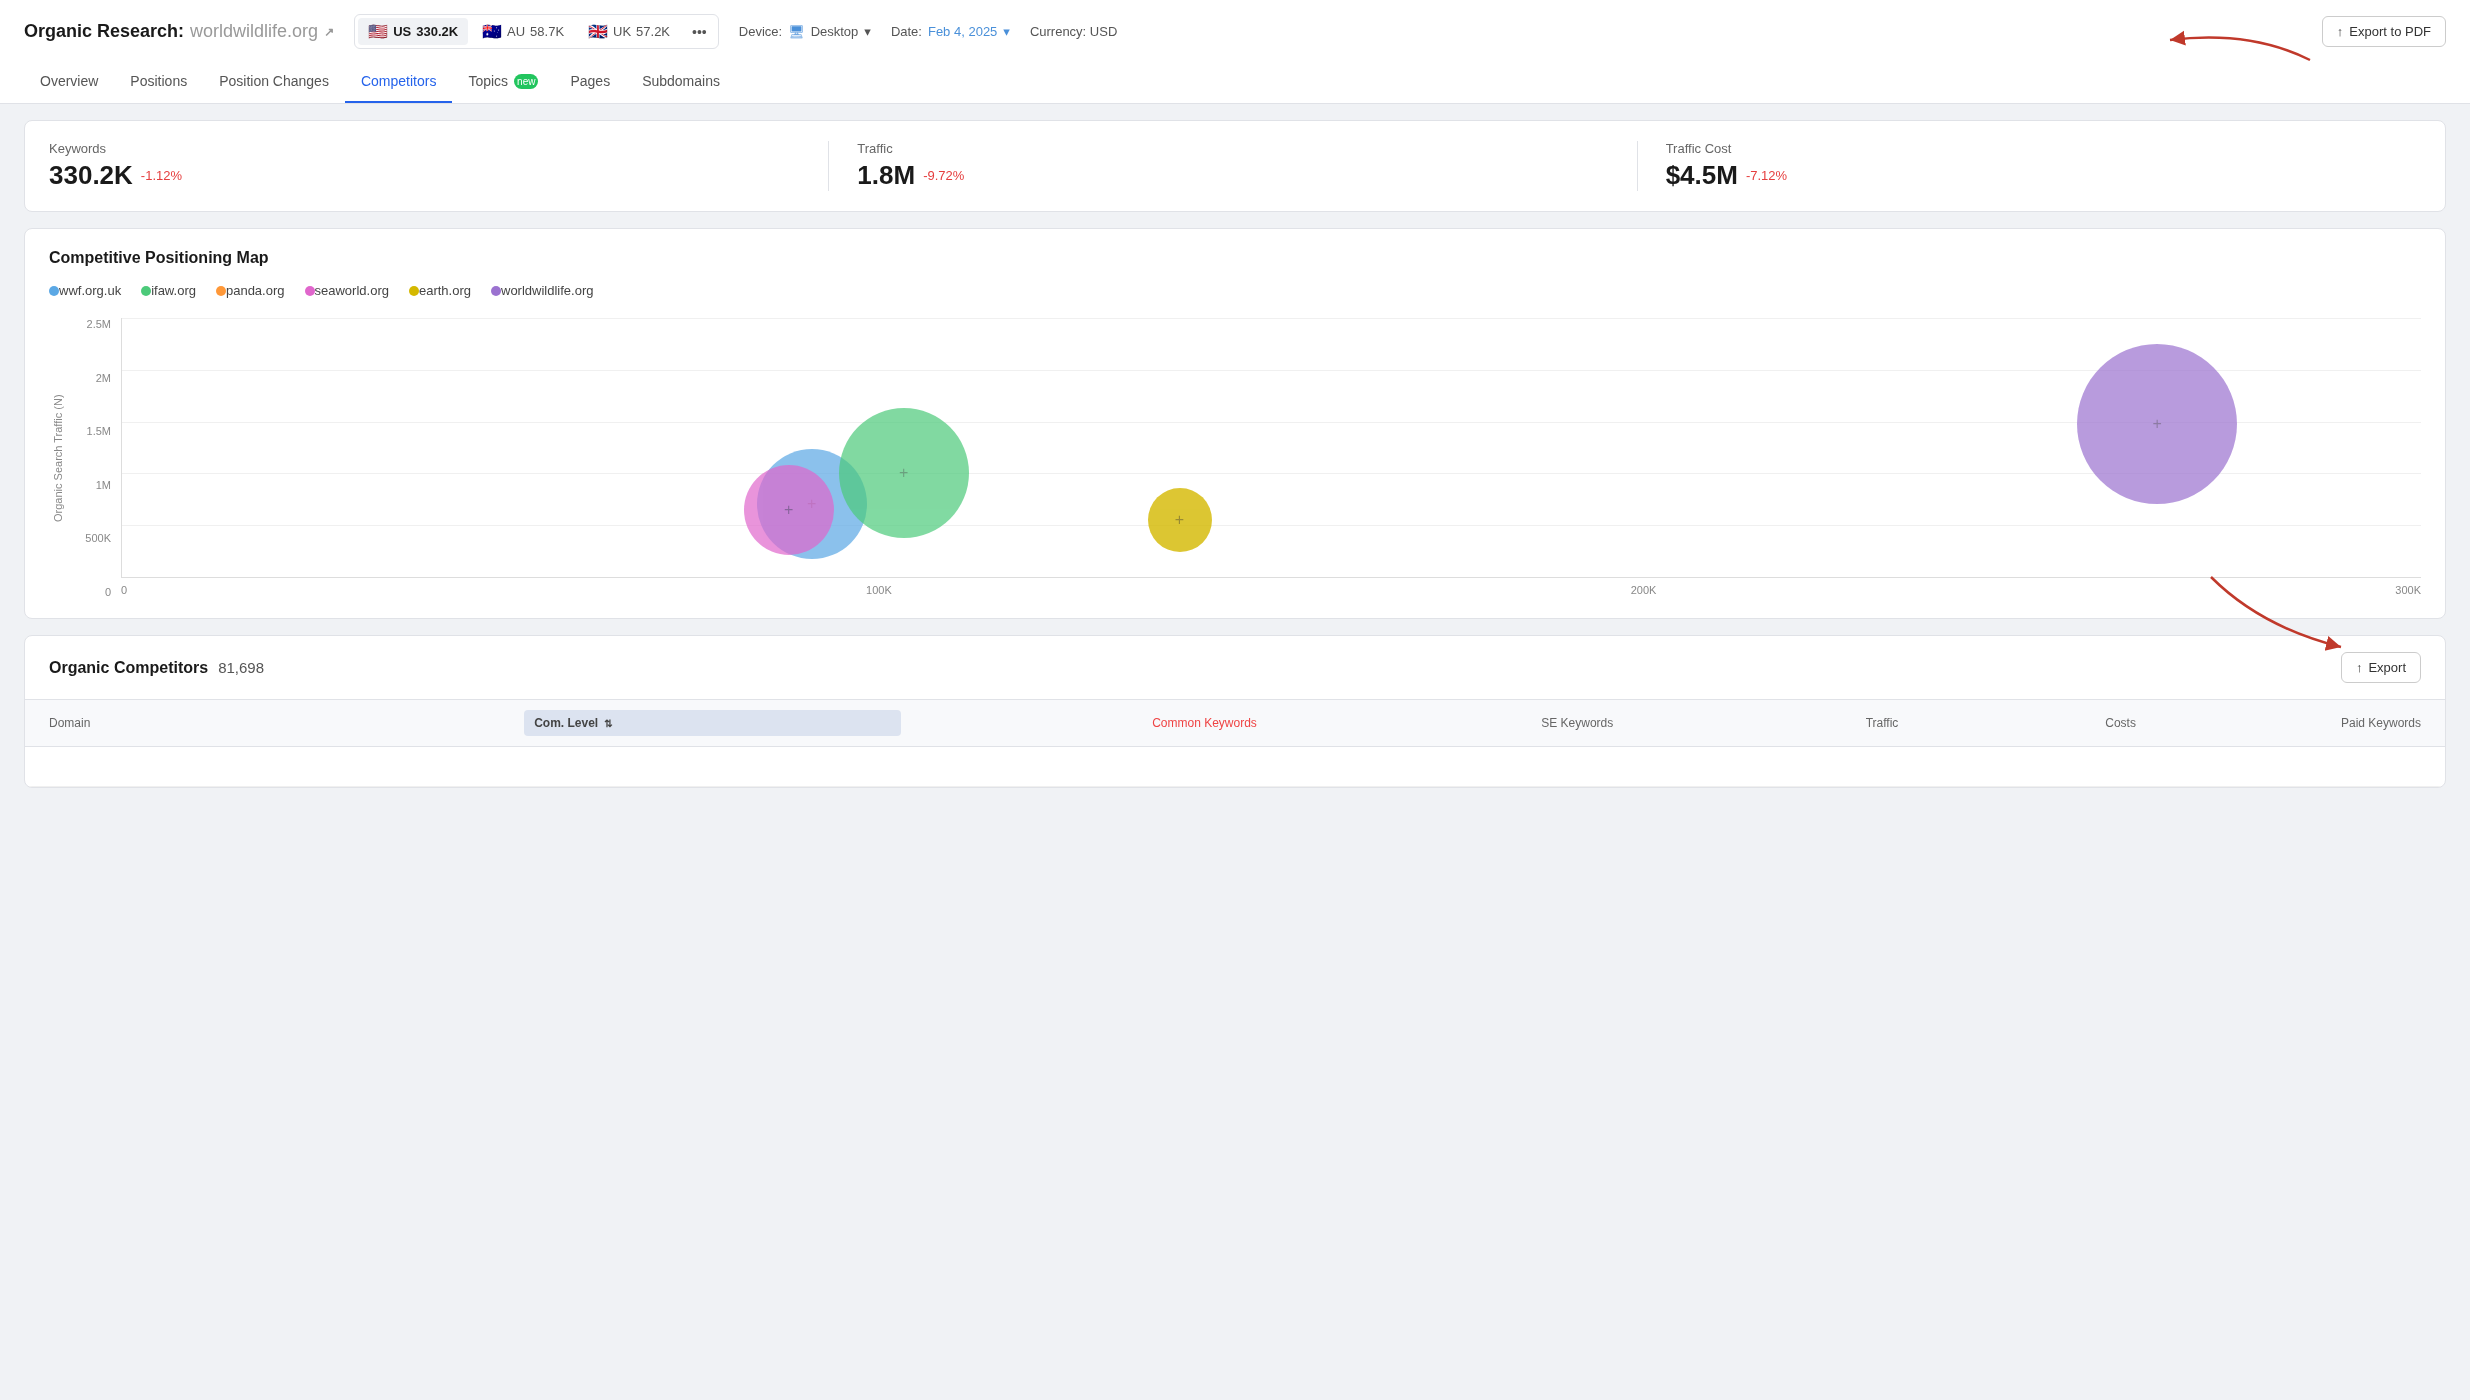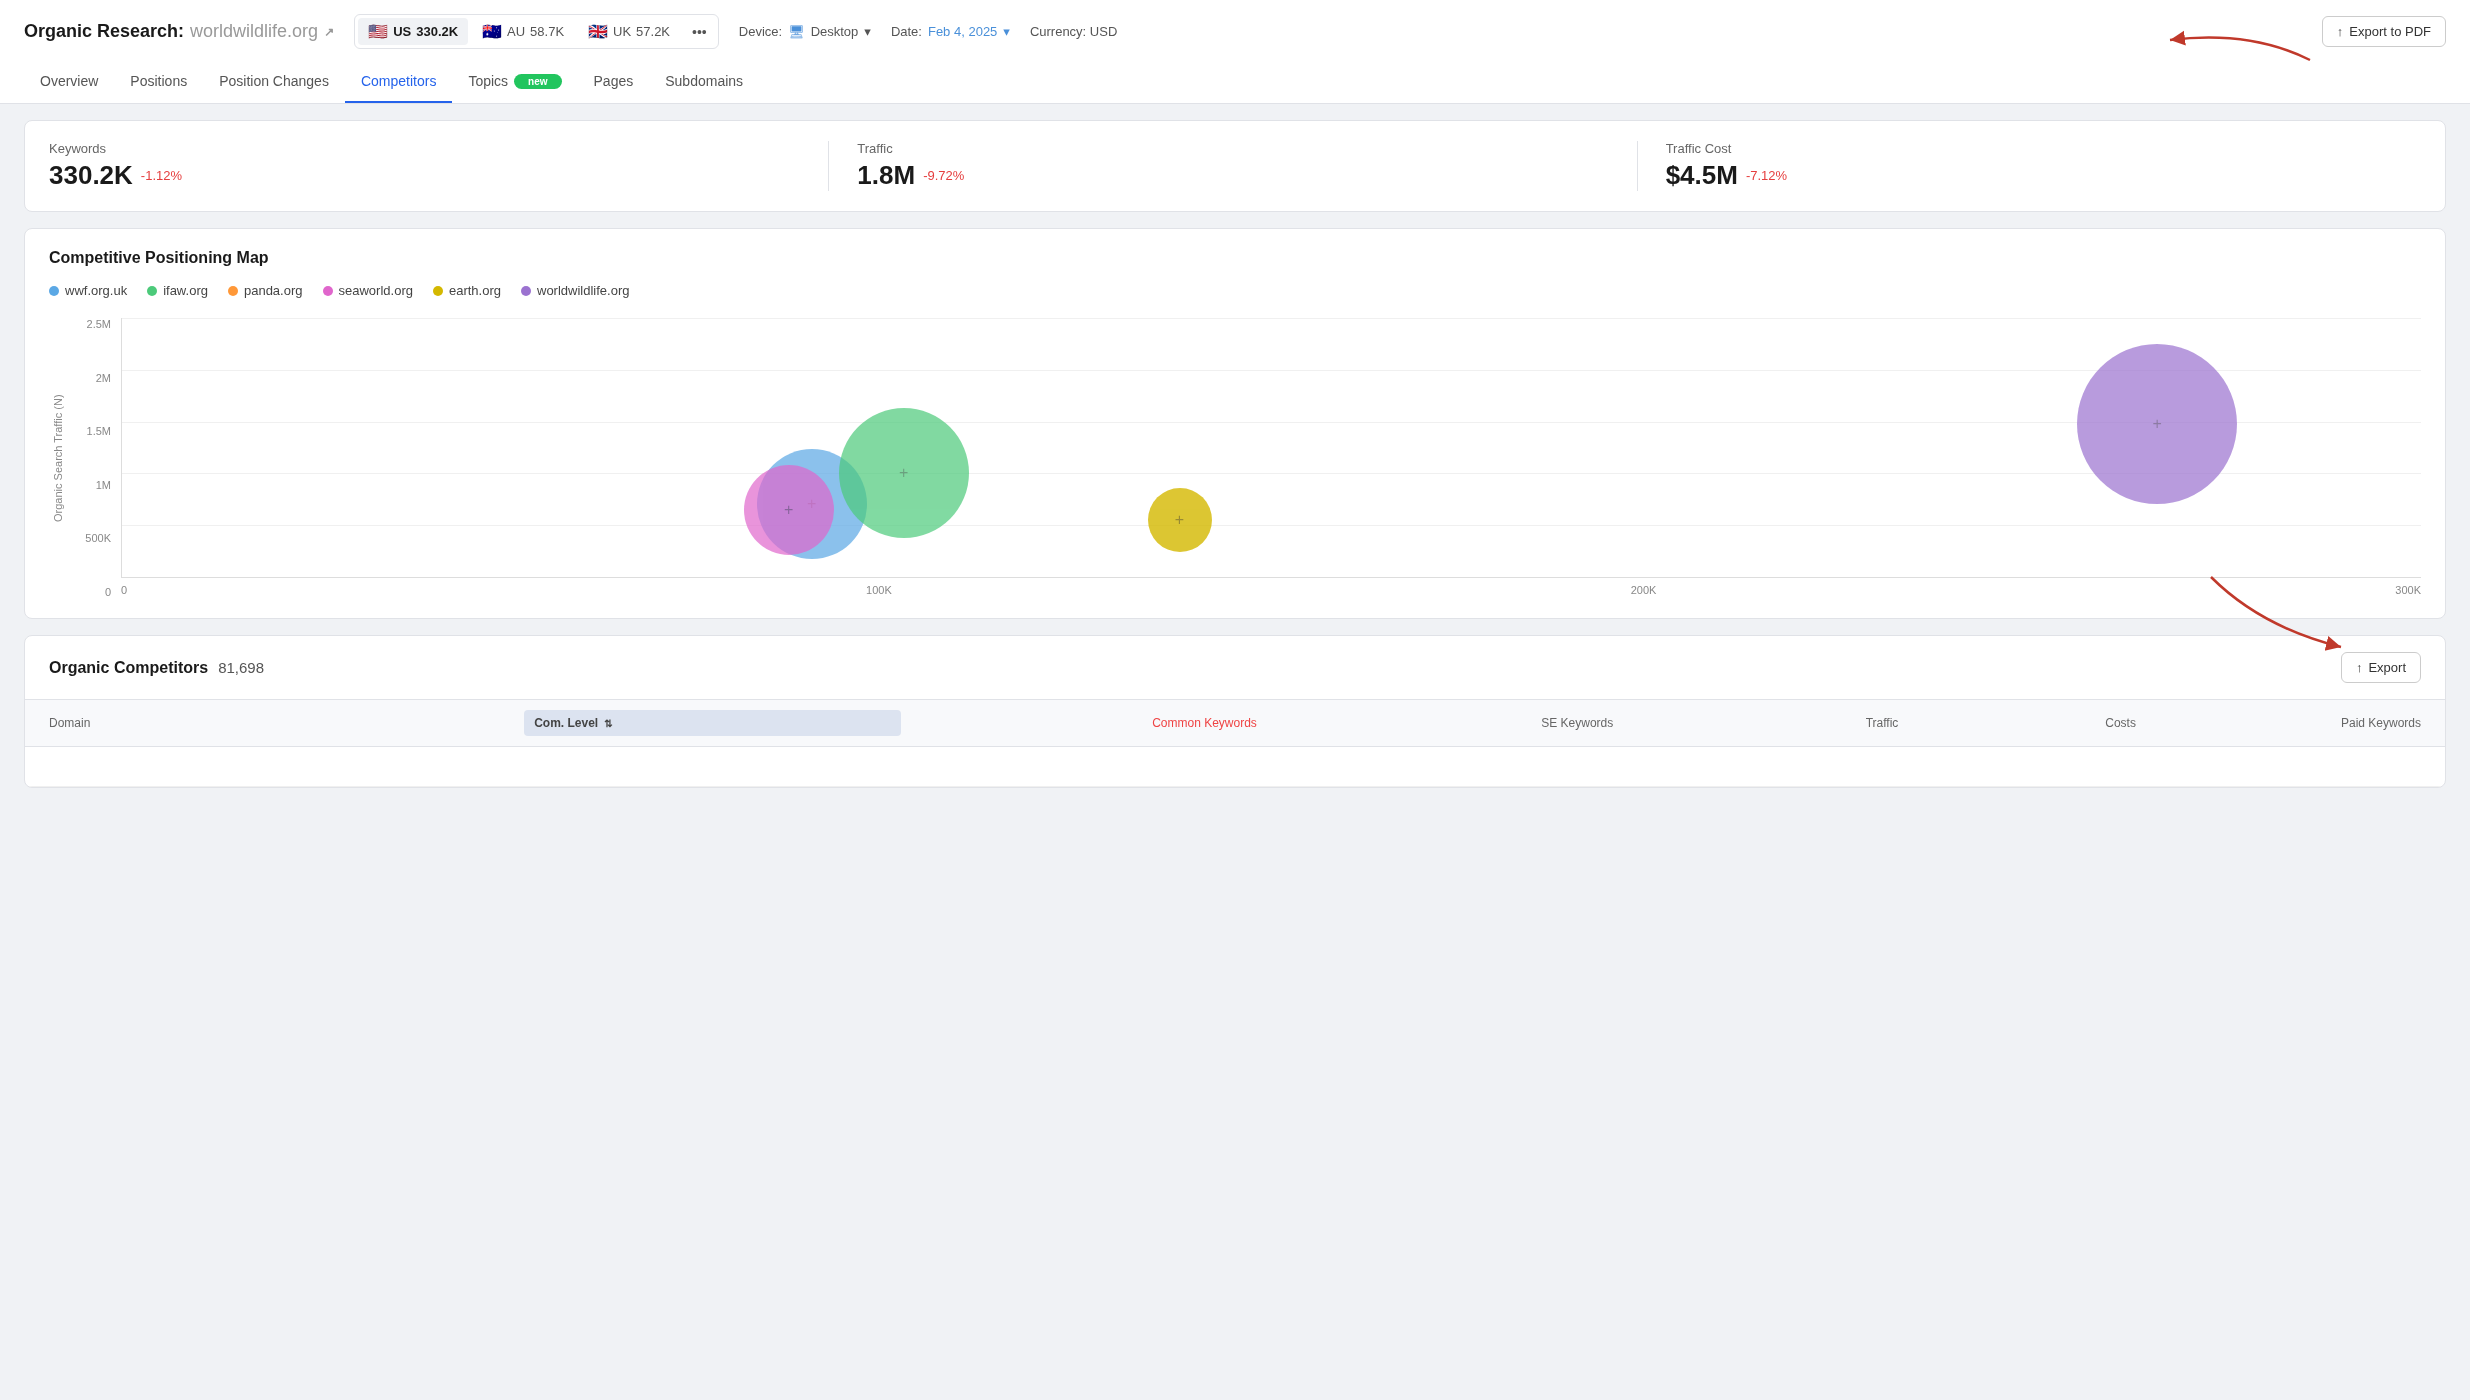--- a/index.html
+++ b/index.html
@@ -25,40 +25,40 @@
     .date-selector { display: flex; align-items: center; gap: 6px; cursor: pointer; font-size: 13px; }
     .date-selector .label { color: #555; }
     .date-selector .value { color: #4a90d9; }
     
     .export-btn { display: flex; align-items: center; gap: 6px; padding: 7px 14px; border: 1px solid #ccc; border-radius: 6px; background: #fff; cursor: pointer; font-size: 13px; color: #333; white-space: nowrap; }
     
     
     .nav-tabs { display: flex; align-items: center; gap: 0; }
     .nav-tab { padding: 12px 16px; font-size: 14px; color: #555; cursor: pointer; border-bottom: 2px solid transparent; white-space: nowrap; display: flex; align-items: center; gap: 6px; }
     .nav-tab.active { color: #2563eb; border-bottom-color: #2563eb; font-weight: 500; }
-    .new-badge { background: #22c55e; color: #fff; font-size: 10px; font-weight: 700; padding: 2px 14px; border-radius: 10px; }
+    .new-badge { background: #22c55e; color: #fff; font-size: 10px; font-weight: 400; padding: 2px 3px; border-radius: 10px; }
     
     
     .main-content { padding: 16px 24px; }
     
     
     .stats-card { background: #fff; border: 1px solid #e0e2e7; border-radius: 8px; padding: 20px 24px; margin-bottom: 16px; display: flex; align-items: stretch; }
     .stat-item { flex: 1; padding-right: 24px; border-right: 1px solid #e0e2e7; margin-right: 28px; }
     .stat-item:last-child { border-right: none; margin-right: 0; padding-right: 0; }
     .stat-label { font-size: 13px; color: #666; margin-bottom: 4px; }
     .stat-value { font-size: 26px; font-weight: 700; color: #1a1a1a; display: flex; align-items: center; gap: 8px; }
     .stat-change.negative { color: #e53e3e; font-size: 13px; font-weight: 500; }
     
     
     .chart-card { background: #fff; border: 1px solid #e0e2e7; border-radius: 8px; padding: 20px 24px; margin-bottom: 16px; }
     .chart-title { font-size: 16px; font-weight: 700; color: #1a1a1a; margin-bottom: 16px; }
     
     
     .legend { display: flex; align-items: center; gap: 20px; margin-bottom: 20px; flex-wrap: wrap; }
-    .legend-item { display: flex; align-items: center; gap: 6px; font-size: 13px; color: #444; }
+    .legend-item { display: flex; align-items: center; gap: 0; font-size: 13px; color: #444; }
     .legend-dot { width: 10px; height: 10px; border-radius: 50%; }
     
     
     .bubble { position: absolute; border-radius: 50%; display: flex; align-items: center; justify-content: center; cursor: pointer; opacity: 0.75; }
     .bubble-plus { font-size: 16px; font-weight: 300; color: rgba(0,0,0,0.4); }
     
     
     .table-card { background: #fff; border: 1px solid #e0e2e7; border-radius: 8px; overflow: hidden; }
     .table-header { display: flex; align-items: center; justify-content: space-between; padding: 16px 24px; border-bottom: 1px solid #e0e2e7; }
     .table-title { font-size: 16px; font-weight: 700; color: #1a1a1a; display: flex; align-items: center; gap: 10px; }

